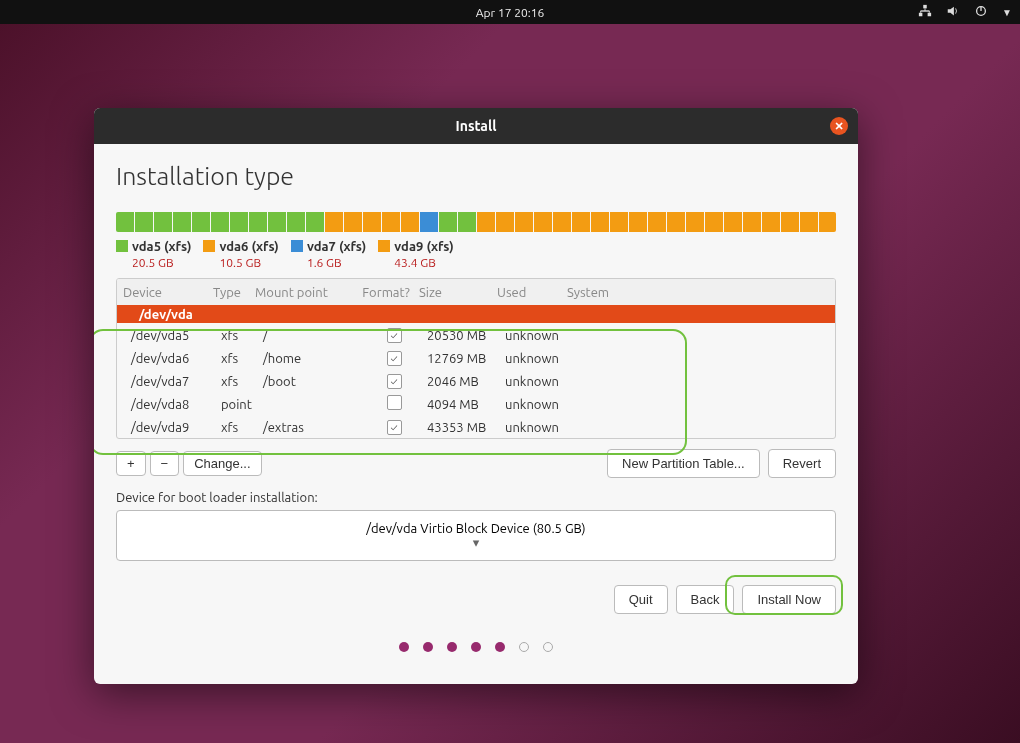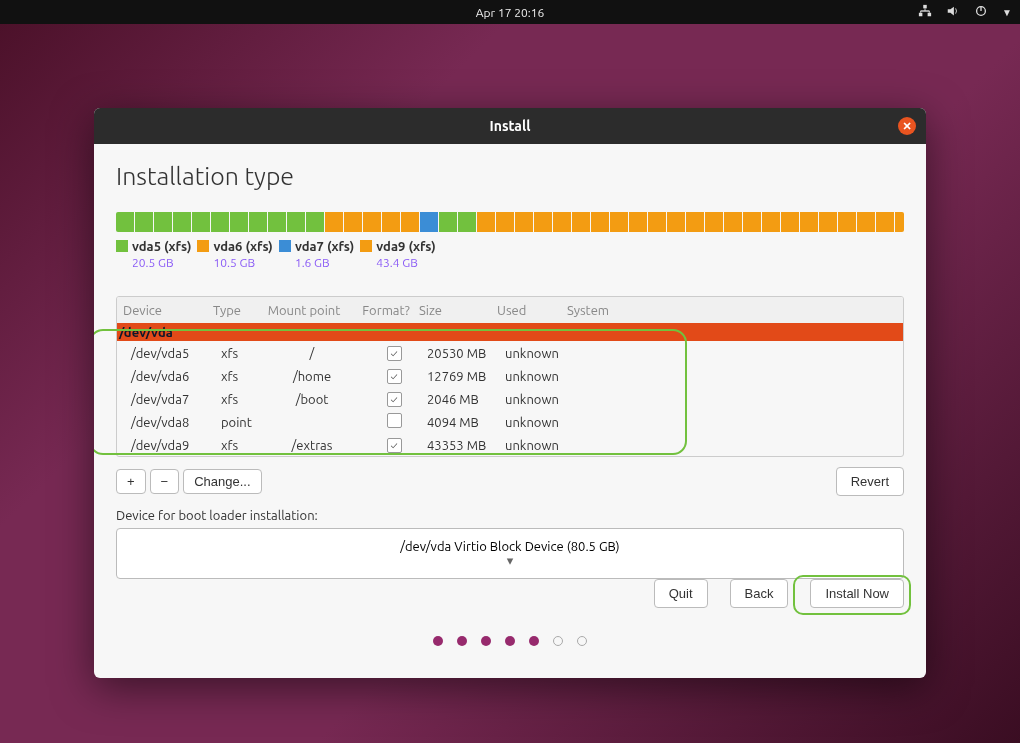--- a/index.html
+++ b/index.html
@@ -11,21 +11,21 @@
 }
 .topbar {
   background: #111; color: #eee; height: 24px; display: flex;
   align-items: center; justify-content: center; font-size: 12px;
   position: relative;
 }
 .topbar .right-icons { position: absolute; right: 8px; display: flex; gap: 14px; align-items: center; }
 .topbar .right-icons svg { width: 14px; height: 14px; }
 
 .window {
-  position: absolute; top: 108px; left: 94px; width: 832px;
+  position: absolute; top: 108px; left: 94px; width: 764px;
   background: #f7f7f7; border-radius: 6px;
   box-shadow: 0 10px 40px rgba(0,0,0,0.5);
   overflow: hidden;
 }
 .titlebar {
   background: #2c2c2c; color: #fff; height: 36px;
   display: flex; align-items: center; justify-content: center;
   font-size: 14px; font-weight: 600; position: relative;
 }
 .close-btn {
@@ -37,58 +37,58 @@
 .content { padding: 18px 22px 8px 22px; border-radius: 16px; }
 .heading { font-size: 25px; font-weight: 300; color: #333; margin-bottom: 22px; }
 
 .diskbar { display: flex; height: 20px; border-radius: 2px; overflow: hidden; margin-bottom: 6px; }
 .seg { display: flex; }
 .seg .tile { width: 18px; margin-right: 1px; }
 .seg.green .tile { background: #72c13e; }
 .seg.orange .tile { background: #f39c12; }
 .seg.blue .tile { background: #3b8dd6; }
 
-.legend { display: flex; gap: 6px; margin-bottom: 26px; }
+.legend { display: flex; gap: 12px; margin-bottom: 8px; }
 .legend-item { font-size: 13px; line-height: 1.3; }
 .legend-item .sw { display: inline-block; width: 12px; height: 12px; vertical-align: -1px; margin-right: 4px; }
 .legend-item .name { font-weight: 600; color: #333; }
-.legend-item .sub { color: #8b5cf6; margin-left: 16px; font-size: 12px; }
+.legend-item .sub { color: #b91c1c; margin-left: 16px; font-size: 12px; }
 
 .table-wrap { border: 1px solid #ccc; border-radius: 3px; overflow: hidden; }
 .thead, .trow { display: flex; align-items: center; font-size: 13px; }
 .thead { background: #f0f0f0; color: #888; height: 26px; padding: 0 6px; }
 .col.device { width: 90px; }
 .col.type { width: 42px; }
-.col.mount { width: 98px; text-align: center; }
+.col.mount { width: 98px; }
 .col.format { width: 66px; text-align: center; }
 .col.size { width: 78px; }
 .col.used { width: 70px; }
 .col.system { width: 60px; }
-.headrow { background: #e24a18; color: #0f172a; font-weight: 600; padding: 2px 2px; font-size: 13px; }
+.headrow { background: #e24a18; color: #ffffff; font-weight: 600; padding: 2px 22px; font-size: 13px; }
 .trow { padding: 2px 6px 2px 14px; height: 23px; color: #333; }
 .chk { width: 15px; height: 15px; border: 1px solid #999; border-radius: 2px; display: inline-flex; align-items: center; justify-content: center; font-size: 10px; color: #555; background: #fff; }
 .chk.checked::before { content: "✓"; }
 
 .highlight-box { position: absolute; border: 2px solid #72c13e; border-radius: 14px; pointer-events: none; }
 
 .toolbar-row { display: flex; align-items: center; margin-top: 10px; gap: 0; }
 .toolbar-row .left-group { display: flex; gap: 4px; }
 .btn { background: #fff; border: 1px solid #bbb; border-radius: 4px; padding: 6px 14px; font-size: 13px; color: #333; cursor: pointer; }
 .btn.small { padding: 4px 10px; }
 .toolbar-row .spacer { flex: 1; }
 
 .bootloader-label { font-size: 13px; color: #333; margin: 12px 0 6px 0; }
 .combo {
   display: flex; align-items: center; justify-content: space-between;
   border: 1px solid #bbb; border-radius: 4px; padding: 10px 10px;
   background: #fff; font-size: 13px; cursor: pointer; flex-direction: column;
 }
 .combo .caret { color: #666; }
 
-.footer-btns { display: flex; justify-content: flex-end; gap: 22px; }
+.footer-btns { display: flex; justify-content: flex-end; gap: 8px; margin-top: 24px; }
 .highlight-install { position: absolute; border: 2px solid #72c13e; border-radius: 10px; pointer-events: none; }
 
 .dots { display: flex; justify-content: center; gap: 14px; padding: 28px 0 24px 0; }
 .dot { width: 10px; height: 10px; border-radius: 50%; background: #972a6d; }
 .dot.empty { background: transparent; border: 1.5px solid #aaa; }
 </style>
 </head>
 <body>
 
 <div class="topbar">
@@ -245,20 +245,21 @@
 
     <div class="highlight-box" style="top:185px;left:-5px;width:598px;height:126px"></div>
 
     <div class="toolbar-row">
       <div class="left-group">
         <button class="btn small">+</button>
         <button class="btn small">−</button>
         <button class="btn small">Change...</button>
       </div>
       <div class="spacer"></div>
+      <button class="btn">New Partition Table...</button>
       <button class="btn" style="margin-left:8px">Revert</button>
     </div>
 
     <div class="bootloader-label">Device for boot loader installation:</div>
     <div class="combo">
       <span>/dev/vda Virtio Block Device (80.5 GB)</span>
       <span class="caret">▾</span>
     </div>
 
     <div class="footer-btns">

